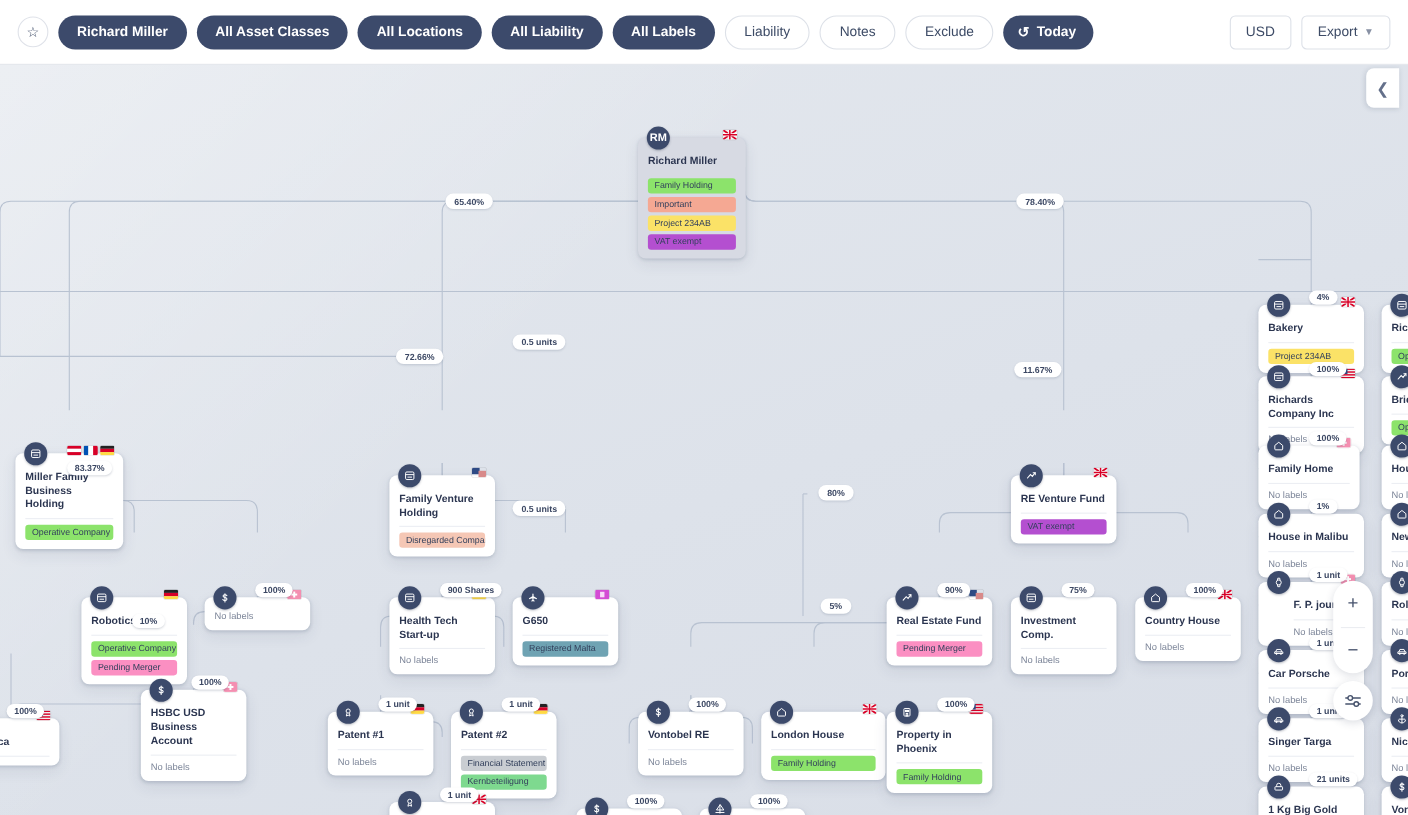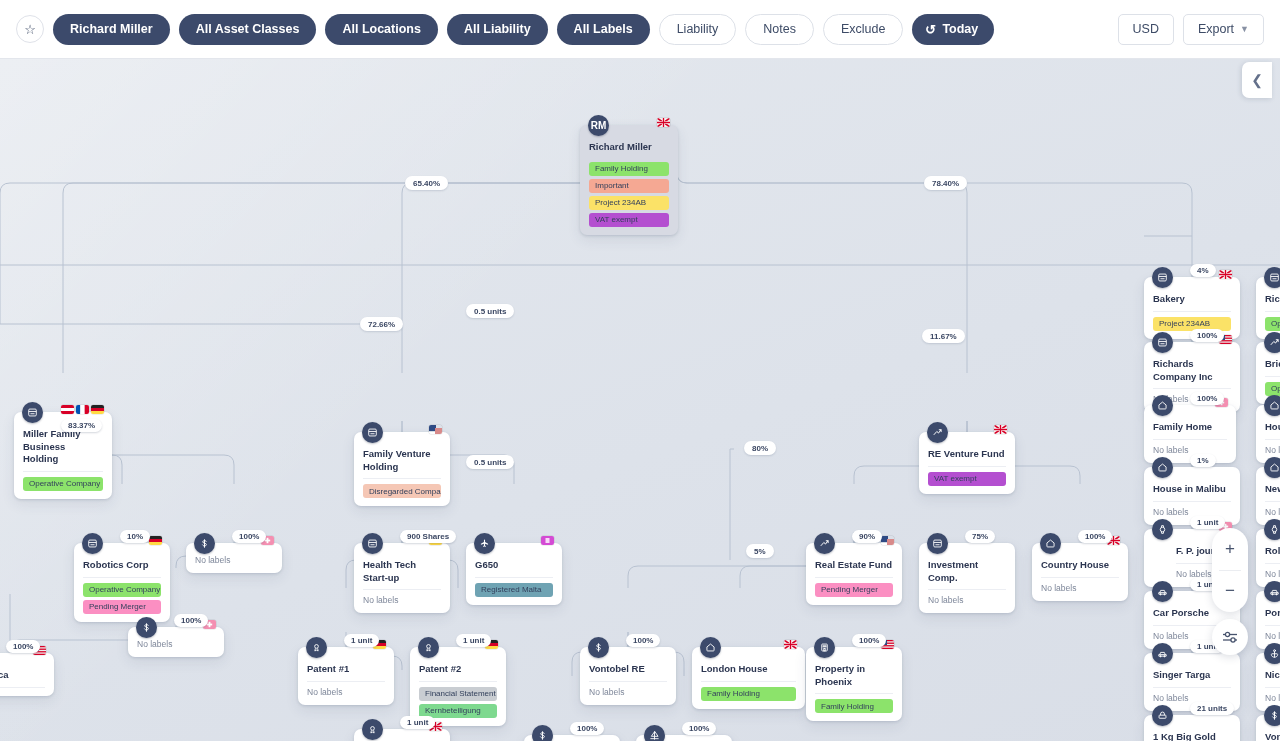--- a/index.html
+++ b/index.html
@@ -273,21 +273,21 @@
               <rect width="13" height="3" y="0" fill="#222"></rect>
               <rect width="13" height="3" y="3" fill="#d80027"></rect>
               <rect width="13" height="3" y="6" fill="#ffda44"></rect>
             </svg></div>
           <div class="ntitle">Robotics Corp</div>
           <div class="chips">
             <div class="chip" style="background:#8ce36b">Operative Company</div>
             <div class="chip" style="background:#fb8fc2">Pending Merger</div>
           </div>
         </div>
-        <div class="badge" style="left: 120px; top: 471px;">10%</div>
+        <div class="badge" style="left: 120px; top: 499px;">10%</div>
         <div class="node" style="left: 186px; top: 484px; width: 96px;">
           <div class="avatar">
             <svg width="11" height="11" viewBox="0 0 16 16" fill="none" stroke="#fff" stroke-width="1.4" stroke-linecap="round">
               <path d="M8 2.5v11"></path>
               <path d="M10.6 5.1C10.1 4.2 9.2 3.8 8 3.8c-1.5 0-2.5.7-2.5 1.9 0 2.5 5.2 1.2 5.2 3.8 0 1.2-1.1 2-2.7 2-1.3 0-2.3-.5-2.8-1.4"></path>
             </svg>
           </div>
           <div class="flag" style="right:8px"><svg viewBox="0 0 13 9" width="13" height="9">
               <rect width="13" height="9" fill="#f48fb1"></rect>
               <rect x="5.6" y="1.8" width="1.8" height="5.4" fill="#fff"></rect>
@@ -301,20 +301,21 @@
             <svg width="11" height="11" viewBox="0 0 16 16" fill="none" stroke="#fff" stroke-width="1.4" stroke-linecap="round">
               <path d="M8 2.5v11"></path>
               <path d="M10.6 5.1C10.1 4.2 9.2 3.8 8 3.8c-1.5 0-2.5.7-2.5 1.9 0 2.5 5.2 1.2 5.2 3.8 0 1.2-1.1 2-2.7 2-1.3 0-2.3-.5-2.8-1.4"></path>
             </svg>
           </div>
           <div class="flag" style="right:8px"><svg viewBox="0 0 13 9" width="13" height="9">
               <rect width="13" height="9" fill="#f48fb1"></rect>
               <rect x="5.6" y="1.8" width="1.8" height="5.4" fill="#fff"></rect>
               <rect x="3.8" y="3.6" width="5.4" height="1.8" fill="#fff"></rect>
             </svg></div>
+          <div class="ntitle">HSBC USD Business Account</div>
           <div class="nolabels">No labels</div>
         </div>
         <div class="badge" style="left: 174px; top: 555px;">100%</div>
         <div class="node" style="left: -38px; top: 594px; width: 92px;">
           <div class="flag" style="right:8px"><svg viewBox="0 0 13 9" width="13" height="9">
               <rect width="13" height="9" fill="#f0f0f0"></rect>
               <g fill="#d80027">
                 <rect y="0" width="13" height="1.28"></rect>
                 <rect y="2.57" width="13" height="1.28"></rect>
                 <rect y="5.14" width="13" height="1.28"></rect>

